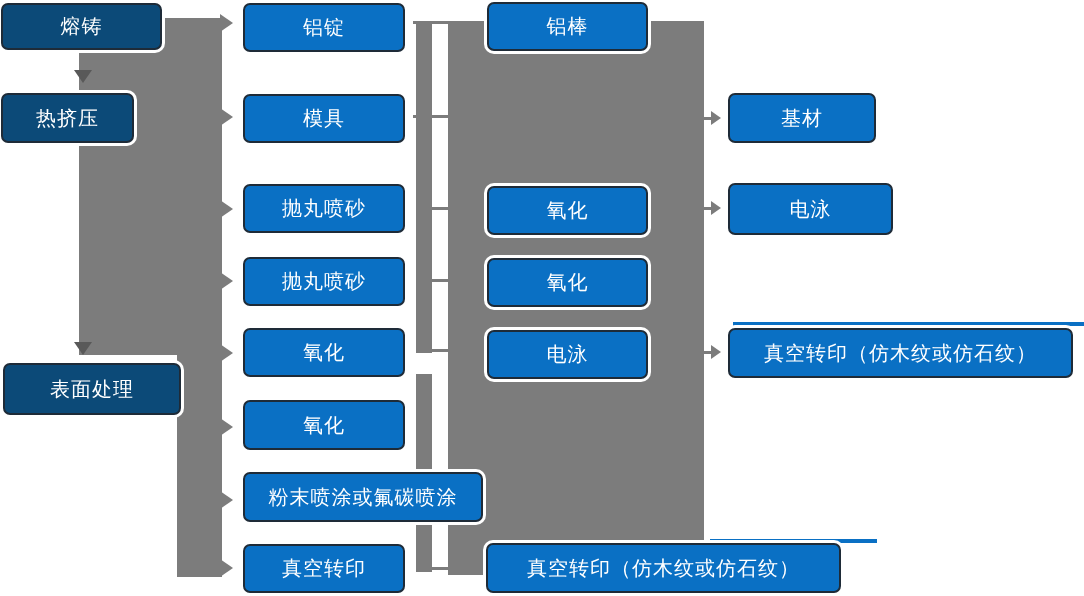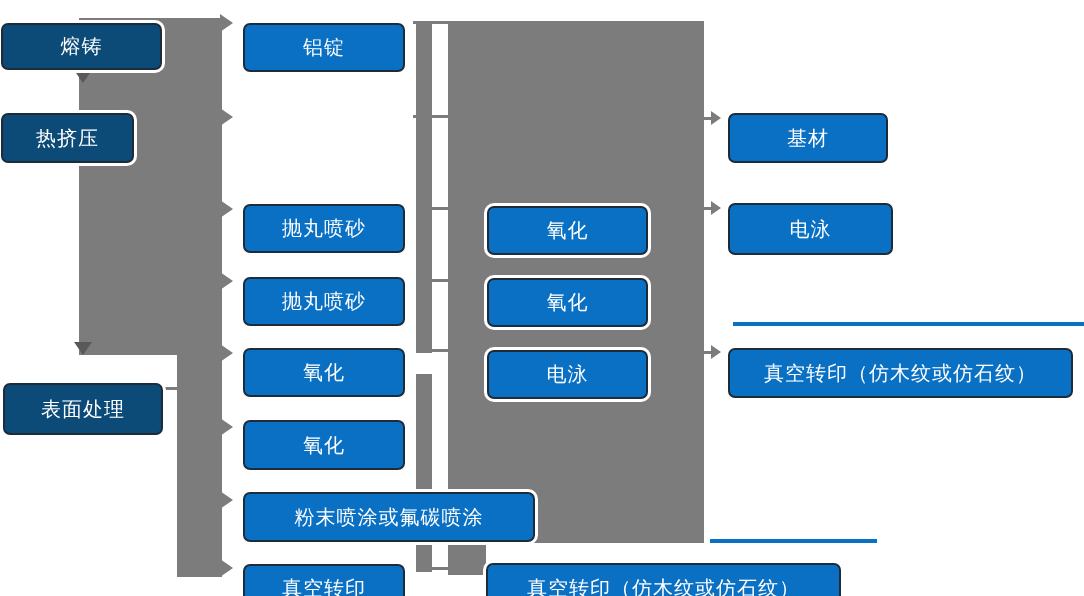--- a/index.html
+++ b/index.html
@@ -13,21 +13,21 @@
   .arr-right{position:absolute;width:0;height:0;border-style:solid;z-index:1;
     border-color:transparent transparent transparent #7c7c7c;border-width:9px 0 9px 13px;}
   .arr-right-sm{position:absolute;width:0;height:0;border-style:solid;z-index:1;
     border-color:transparent transparent transparent #7c7c7c;border-width:7px 0 7px 10px;}
   .arr-down{position:absolute;width:0;height:0;border-style:solid;z-index:1;
     border-color:#595959 transparent transparent transparent;border-width:13px 9px 0 9px;}
   .node{
     position:absolute;display:flex;align-items:center;justify-content:center;
     box-sizing:border-box;color:#ffffff;font-size:20px;letter-spacing:1px;
     border:2px solid #1e2b38;border-radius:7px;z-index:2;
-    box-shadow:0 0 0 3px #ffffff;white-space:nowrap;margin-top:20px;
+    box-shadow:0 0 0 3px #ffffff;white-space:nowrap;
   }
   .light{background:#0a70c4;}
   .dark{background:#0c4a78;}
 </style>
 </head>
 <body>
 
 <div id="stage">
 
   <div class="conn" style="left:79px;top:18px;width:143px;height:337px;"></div>
@@ -62,32 +62,34 @@
 
   <div class="thin" style="left:703px;top:117px;width:9px;"></div>
   <div class="arr-right-sm" style="left:711px;top:111px;"></div>
   <div class="thin" style="left:703px;top:207px;width:9px;"></div>
   <div class="arr-right-sm" style="left:711px;top:201px;"></div>
   <div class="thin" style="left:703px;top:351px;width:9px;"></div>
   <div class="arr-right-sm" style="left:711px;top:345px;"></div>
 
   <div class="node dark" style="left:1px;top:3px;width:161px;height:47px;">熔铸</div>
   <div class="node dark" style="left:1px;top:93px;width:133px;height:50px;">热挤压</div>
-  <div class="node dark" style="left:3px;top:363px;width:160px;height:52px;">表面处理</div>
+  <div class="node dark" style="left:3px;top:363px;width:178px;height:52px;">表面处理</div>
 
   <div class="node light" style="left:243px;top:3px;width:162px;height:49px;">铝锭</div>
+  <div class="node light" style="left:243px;top:94px;width:162px;height:49px;">模具</div>
   <div class="node light" style="left:243px;top:184px;width:162px;height:49px;">抛丸喷砂</div>
   <div class="node light" style="left:243px;top:257px;width:162px;height:49px;">抛丸喷砂</div>
   <div class="node light" style="left:243px;top:328px;width:162px;height:49px;">氧化</div>
   <div class="node light" style="left:243px;top:400px;width:162px;height:50px;">氧化</div>
-  <div class="node light" style="left:243px;top:472px;width:292px;height:50px;">粉末喷涂或氟碳喷涂</div>
+  <div class="node light" style="left:243px;top:472px;width:240px;height:50px;">粉末喷涂或氟碳喷涂</div>
   <div class="node light" style="left:243px;top:544px;width:162px;height:49px;">真空转印</div>
 
+  <div class="node light" style="left:487px;top:2px;width:161px;height:49px;">铝棒</div>
   <div class="node light" style="left:487px;top:186px;width:161px;height:49px;">氧化</div>
   <div class="node light" style="left:487px;top:258px;width:161px;height:49px;">氧化</div>
   <div class="node light" style="left:487px;top:330px;width:161px;height:49px;">电泳</div>
   <div class="node light" style="left:486px;top:543px;width:355px;height:50px;">真空转印（仿木纹或仿石纹）</div>
 
-  <div class="node light" style="left:728px;top:93px;width:160px;height:50px;">基材</div>
+  <div class="node light" style="left:728px;top:93px;width:148px;height:50px;">基材</div>
   <div class="node light" style="left:728px;top:183px;width:165px;height:52px;">电泳</div>
   <div class="node light" style="left:728px;top:328px;width:345px;height:50px;">真空转印（仿木纹或仿石纹）</div>
 
 </div>
 
 </body></html>

